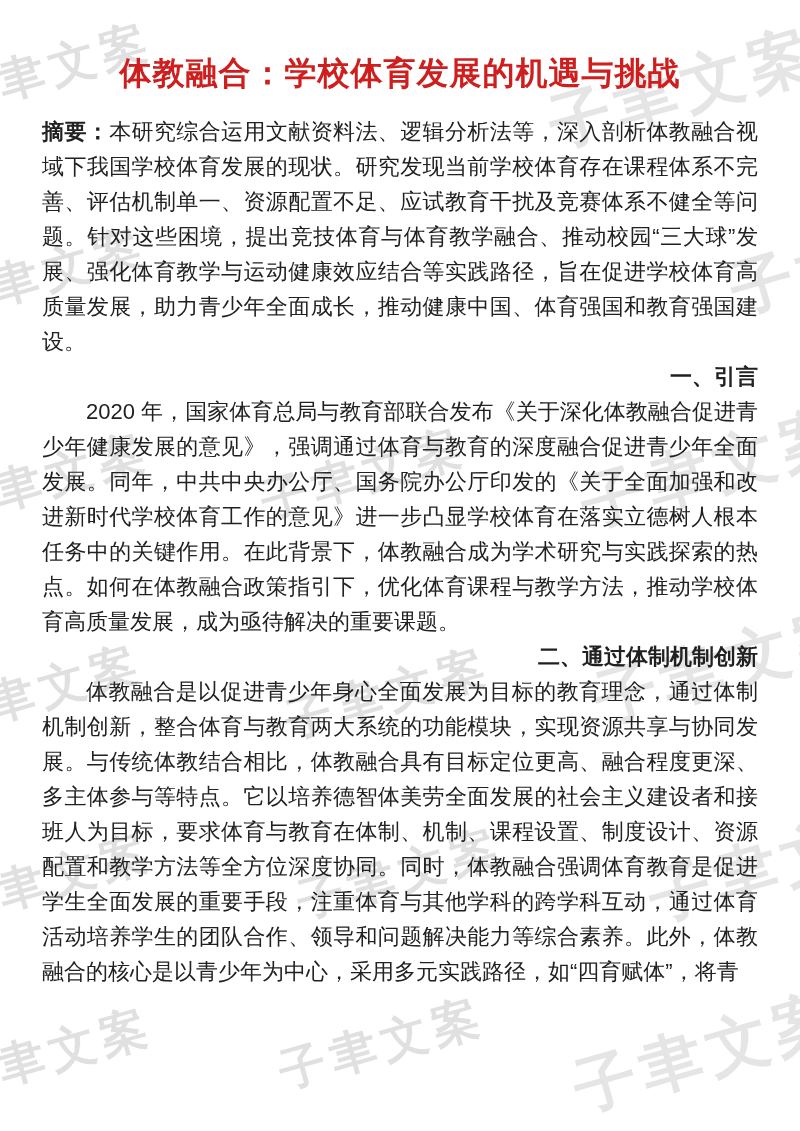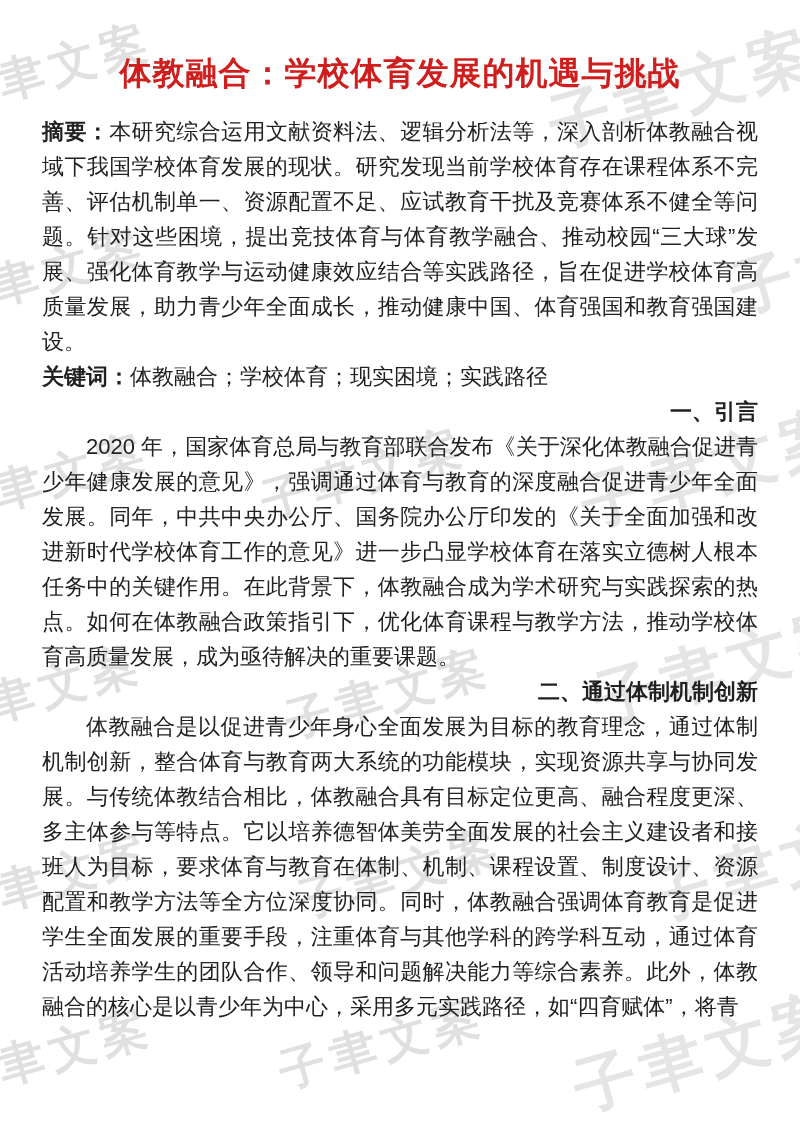--- a/index.html
+++ b/index.html
@@ -95,21 +95,20 @@
     <span class="wm s" style="left:280px;top:1042px">子聿文案</span>
     <span class="wm l" style="left:575px;top:1048px">子聿文案</span>
   </div>
 
   <div class="content">
     <h1 class="title">体教融合：学校体育发展的机遇与挑战</h1>
 
     <div class="bodytext">
       <p class="para"><b>摘要：</b><span>本研究综合运用文献资料法、逻辑分析法等，深入剖析体教融合视域下我国学校体育发展的现状。研究发现当前学校体育存在课程体系不完善、评估机制单一、资源配置不足、应试教育干扰及竞赛体系不健全等问题。针对这些困境，提出竞技体育与体育教学融合、推动校园“三大球”发展、强化体育教学与运动健康效应结合等实践路径，旨在促进学校体育高质量发展，助力青少年全面成长，推动健康中国、体育强国和教育强国建设。</span></p>
 
-      <p class="para"><b>关键词：</b><span>体教融合；学校体育；现实困境；实践路径</span></p>
 
       <h2 class="sec">一、引言</h2>
       <p class="para indent">2020 年，国家体育总局与教育部联合发布《关于深化体教融合促进青少年健康发展的意见》，强调通过体育与教育的深度融合促进青少年全面发展。同年，中共中央办公厅、国务院办公厅印发的《关于全面加强和改进新时代学校体育工作的意见》进一步凸显学校体育在落实立德树人根本任务中的关键作用。在此背景下，体教融合成为学术研究与实践探索的热点。如何在体教融合政策指引下，优化体育课程与教学方法，推动学校体育高质量发展，成为亟待解决的重要课题。</p>
 
       <h2 class="sec">二、通过体制机制创新</h2>
       <p class="para indent">体教融合是以促进青少年身心全面发展为目标的教育理念，通过体制机制创新，整合体育与教育两大系统的功能模块，实现资源共享与协同发展。与传统体教结合相比，体教融合具有目标定位更高、融合程度更深、多主体参与等特点。它以培养德智体美劳全面发展的社会主义建设者和接班人为目标，要求体育与教育在体制、机制、课程设置、制度设计、资源配置和教学方法等全方位深度协同。同时，体教融合强调体育教育是促进学生全面发展的重要手段，注重体育与其他学科的跨学科互动，通过体育活动培养学生的团队合作、领导和问题解决能力等综合素养。此外，体教融合的核心是以青少年为中心，采用多元实践路径，如“四育赋体”，将青</p>
     </div>
   </div>
 
 

